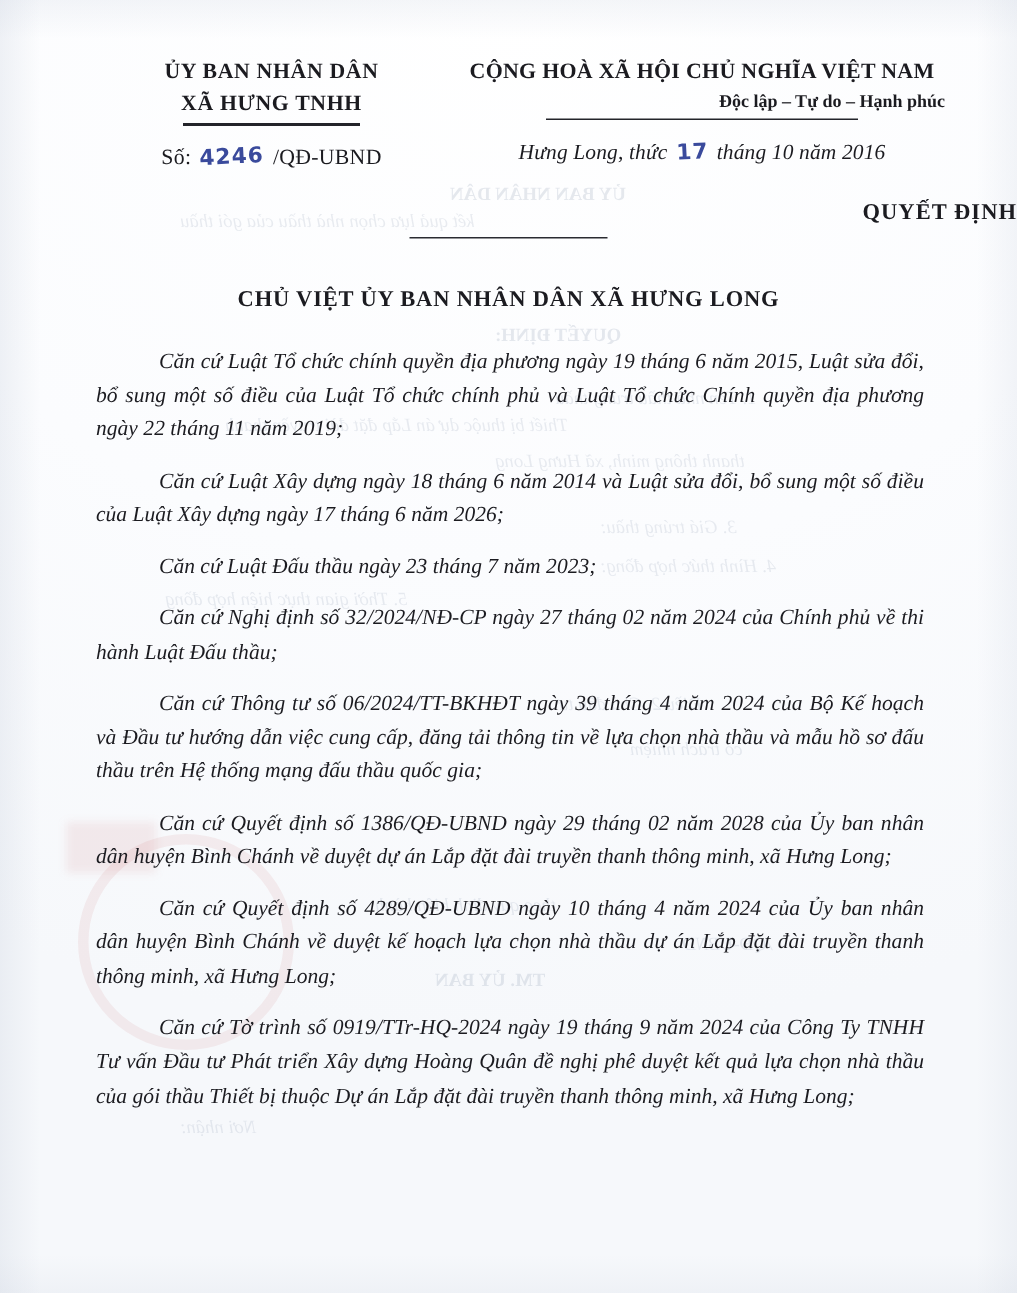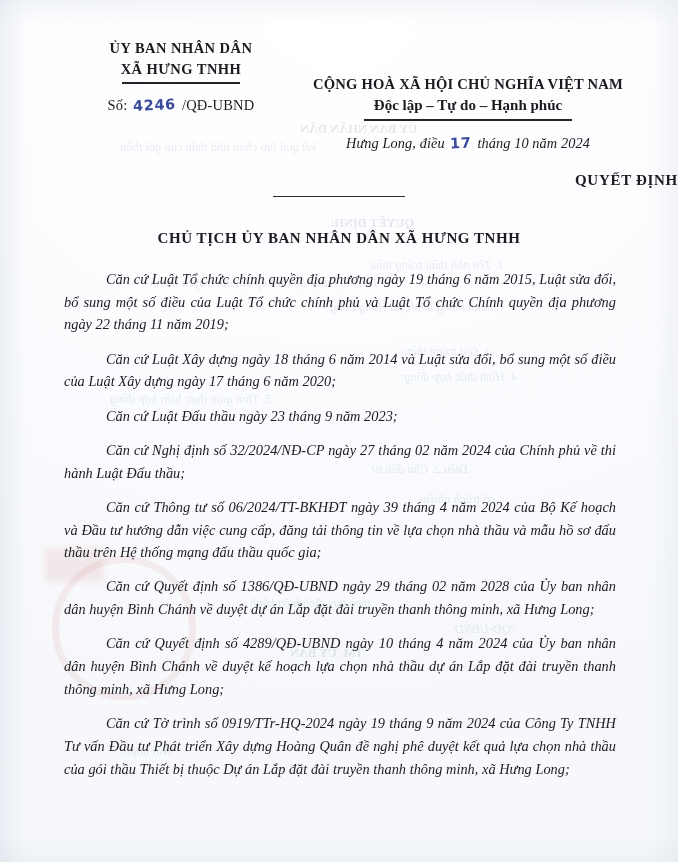--- a/index.html
+++ b/index.html
@@ -86,41 +86,42 @@
     padding: 0;
   }
 
   
   .letterhead {
     display: flex;
     align-items: flex-start;
     padding: 38px 48px 0 56px;
   }
   .lh-left  { width: 250px; text-align: center; }
-  .lh-right { flex: 1; text-align: center; margin-top: 36px; }
+  .lh-right { flex: 1; text-align: center; }
 
   .org-name {
     font-family: "Liberation Serif", serif;
     font-weight: bold;
     font-size: 14.5px;
     letter-spacing: .45px;
     line-height: 1.45;
   }
   .nation-name {
     font-family: "Liberation Serif", serif;
     font-weight: bold;
     font-size: 14.6px;
     letter-spacing: .2px;
     line-height: 1.45;
   }
   .motto {
     font-family: "Liberation Serif", serif;
     font-weight: bold;
-    font-size: 15px;
+    font-size: 12px;
     line-height: 1.45;
+    text-align: right;
   }
   .rule {
     height: 1.6px;
     background: #23242a;
     margin: 2px auto 0;
   }
   .rule.short  { width: 118px; }
   .rule.medium { width: 208px; }
   .rule.title  { width: 132px; background: #2a2b31; height: 1.4px; margin-top: 7px; }
 
@@ -228,39 +229,39 @@
           <span class="handwritten">4246</span>
           <span>/QĐ-UBND</span>
         </div>
       </div>
 
       <div class="lh-right">
         <div class="nation-name">CỘNG HOÀ XÃ HỘI CHỦ NGHĨA VIỆT NAM</div>
         <div class="motto">Độc lập – Tự do – Hạnh phúc</div>
         <div class="rule medium"></div>
         <div class="place-date">
-          <span>Hưng Long, điều</span>
+          <span>Hưng Long, thức</span>
           <span class="handwritten">17</span>
-          <span>tháng 10 năm 2024</span>
+          <span>tháng 10 năm 2016</span>
         </div>
       </div>
 
     </div>
 
     <div class="title-block">
       <div class="doc-type">QUYẾT ĐỊNH</div>
       <div class="rule title"></div>
     </div>
 
-    <div class="authority">CHỦ TỊCH ỦY BAN NHÂN DÂN XÃ HƯNG TNHH</div>
+    <div class="authority">CHỦ VIỆT ỦY BAN NHÂN DÂN XÃ HƯNG LONG</div>
 
     <div class="body-text">
       <p class="para">Căn cứ Luật Tổ chức chính quyền địa phương ngày 19 tháng 6 năm 2015, Luật sửa đổi, bổ sung một số điều của Luật Tổ chức chính phủ và Luật Tổ chức Chính quyền địa phương ngày 22 tháng 11 năm 2019;</p>
-      <p class="para">Căn cứ Luật Xây dựng ngày 18 tháng 6 năm 2014 và Luật sửa đổi, bổ sung một số điều của Luật Xây dựng ngày 17 tháng 6 năm 2020;</p>
-      <p class="para">Căn cứ Luật Đấu thầu ngày 23 tháng 9 năm 2023;</p>
+      <p class="para">Căn cứ Luật Xây dựng ngày 18 tháng 6 năm 2014 và Luật sửa đổi, bổ sung một số điều của Luật Xây dựng ngày 17 tháng 6 năm 2026;</p>
+      <p class="para">Căn cứ Luật Đấu thầu ngày 23 tháng 7 năm 2023;</p>
       <p class="para">Căn cứ Nghị định số 32/2024/NĐ-CP ngày 27 tháng 02 năm 2024 của Chính phủ về thi hành Luật Đấu thầu;</p>
       <p class="para">Căn cứ Thông tư số 06/2024/TT-BKHĐT ngày 39 tháng 4 năm 2024 của Bộ Kế hoạch và Đầu tư hướng dẫn việc cung cấp, đăng tải thông tin về lựa chọn nhà thầu và mẫu hồ sơ đấu thầu trên Hệ thống mạng đấu thầu quốc gia;</p>
       <p class="para">Căn cứ Quyết định số 1386/QĐ-UBND ngày 29 tháng 02 năm 2028 của Ủy ban nhân dân huyện Bình Chánh về duyệt dự án Lắp đặt đài truyền thanh thông minh, xã Hưng Long;</p>
       <p class="para">Căn cứ Quyết định số 4289/QĐ-UBND ngày 10 tháng 4 năm 2024 của Ủy ban nhân dân huyện Bình Chánh về duyệt kế hoạch lựa chọn nhà thầu dự án Lắp đặt đài truyền thanh thông minh, xã Hưng Long;</p>
       <p class="para">Căn cứ Tờ trình số 0919/TTr-HQ-2024 ngày 19 tháng 9  năm 2024 của Công Ty TNHH Tư vấn Đầu tư Phát triển Xây dựng Hoàng Quân đề nghị phê duyệt kết quả lựa chọn nhà thầu của gói thầu Thiết bị thuộc Dự án Lắp đặt đài truyền thanh thông minh, xã Hưng Long;</p>
 
     </div>
 
   </div>
 </div>

